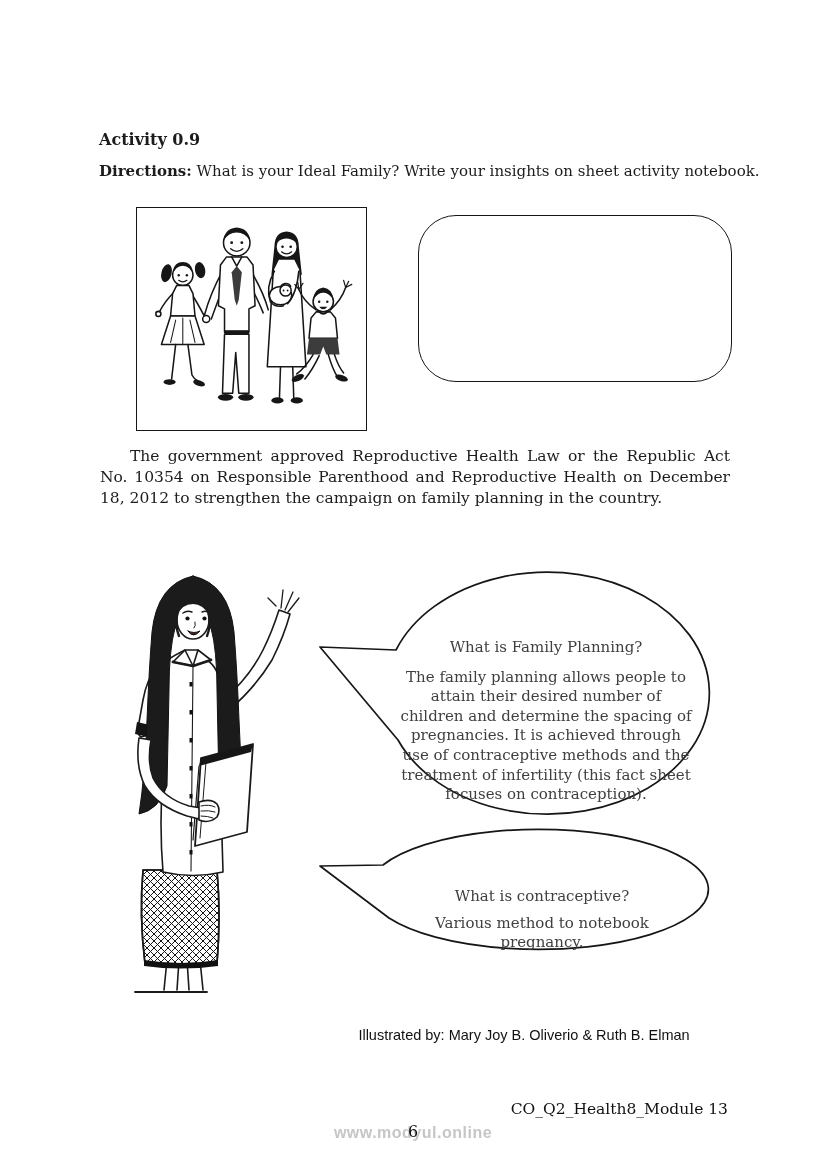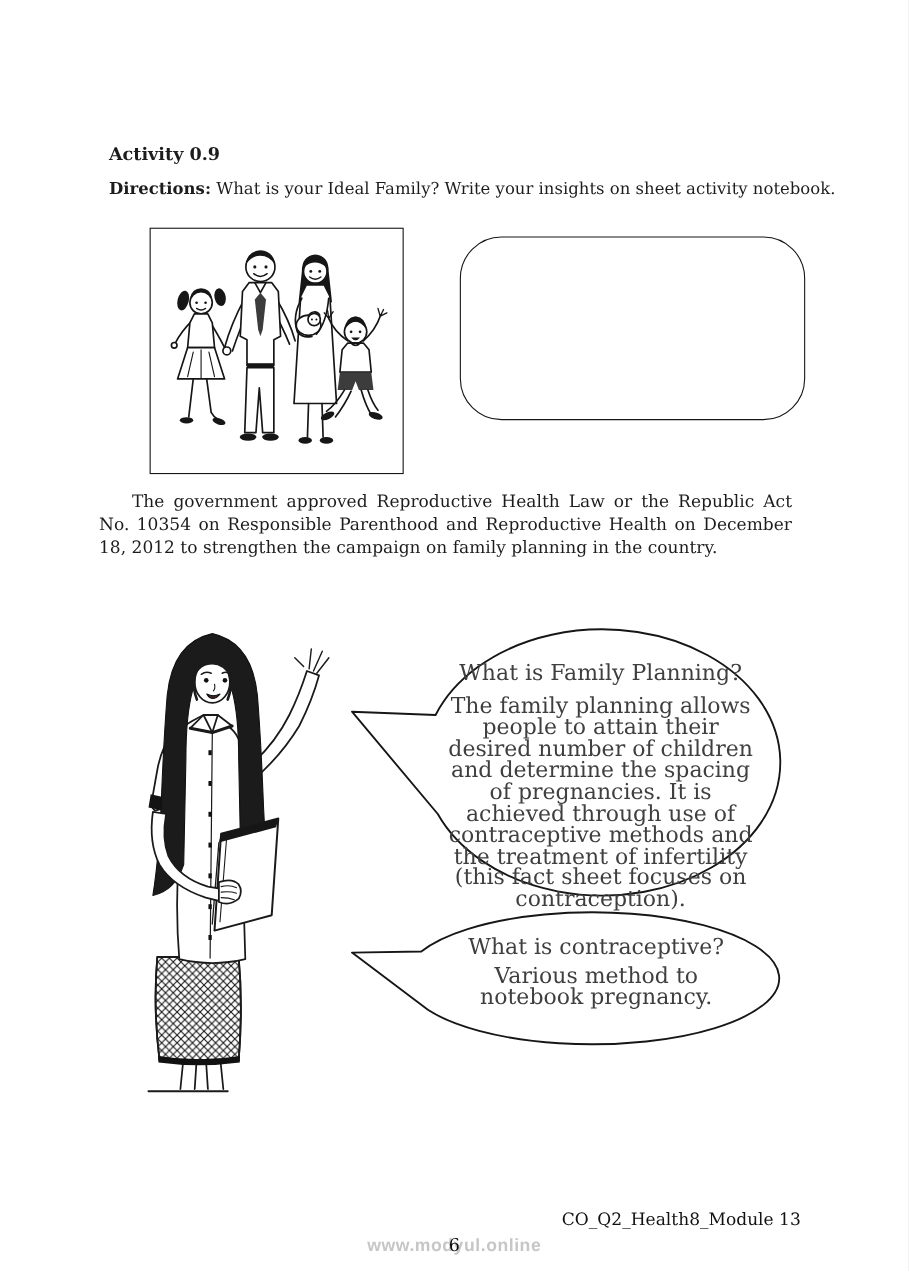--- a/index.html
+++ b/index.html
@@ -18,27 +18,27 @@
   .family-box {
     left:136px; top:207px; width:231px; height:224px;
     border:1.6px solid #161616; box-sizing:border-box; background:#fff;
   }
   .family-box svg { width:100%; height:100%; display:block; }
   .answer-box {
     left:418px; top:215px; width:314px; height:167px;
     border:1.7px solid #161616; border-radius:38px; box-sizing:border-box;
   }
   .para {
-    left:90px; top:446px; width:630px; font-size:15.5px; line-height:20.8px;
+    left:100px; top:446px; width:630px; font-size:15.5px; line-height:20.8px;
     text-align:justify; text-indent:30px;
   }
   .teacher { left:105px; top:570px; width:235px; height:432px; }
   .bubble1-svg { left:300px; top:565px; width:420px; height:260px; }
   .bubble2-svg { left:300px; top:825px; width:420px; height:135px; }
-  .bubble-text { color:#3f3f3f; text-align:center; font-size:20px; line-height:19.6px; }
+  .bubble-text { color:#3f3f3f; text-align:center; font-size:15px; line-height:19.6px;margin-top:36px; }
   .b1 { left:398px; top:602px; width:296px; }
   .b1 .title { margin-bottom:10px; }
   .b2 { left:400px; top:851px; width:284px; }
   .b2 .title { margin-bottom:7px; }
   .credits {
     left:324px; top:1027px; width:400px; text-align:center;
     font-family:"Liberation Sans", sans-serif; font-size:14.5px; color:#111;
   }
   .footer-code { right:98px; top:1100px; font-size:15.5px; color:#111; }
   .watermark {
@@ -200,18 +200,19 @@
 
   <svg class="abs bubble2-svg" viewBox="0 0 420 135">
     <path d="M83,40 A170,60 0 1 1 89,93 L20,41 Z" fill="#ffffff" stroke="#161616" stroke-width="1.7" stroke-linejoin="round"></path>
   </svg>
 
   <div class="abs bubble-text b2">
     <div class="title">What is contraceptive?</div>
     <div class="body">Various method to notebook pregnancy.</div>
   </div>
 
+  <div class="abs credits">Illustrated by: Mary Joy B. Oliverio &amp; Ruth B. Elman</div>
 
   <div class="abs footer-code">CO_Q2_Health8_Module 13</div>
   <div class="abs watermark">www.modyul.online</div>
   <div class="abs page-num">6</div>
 
 </div>
 
 </body></html>

